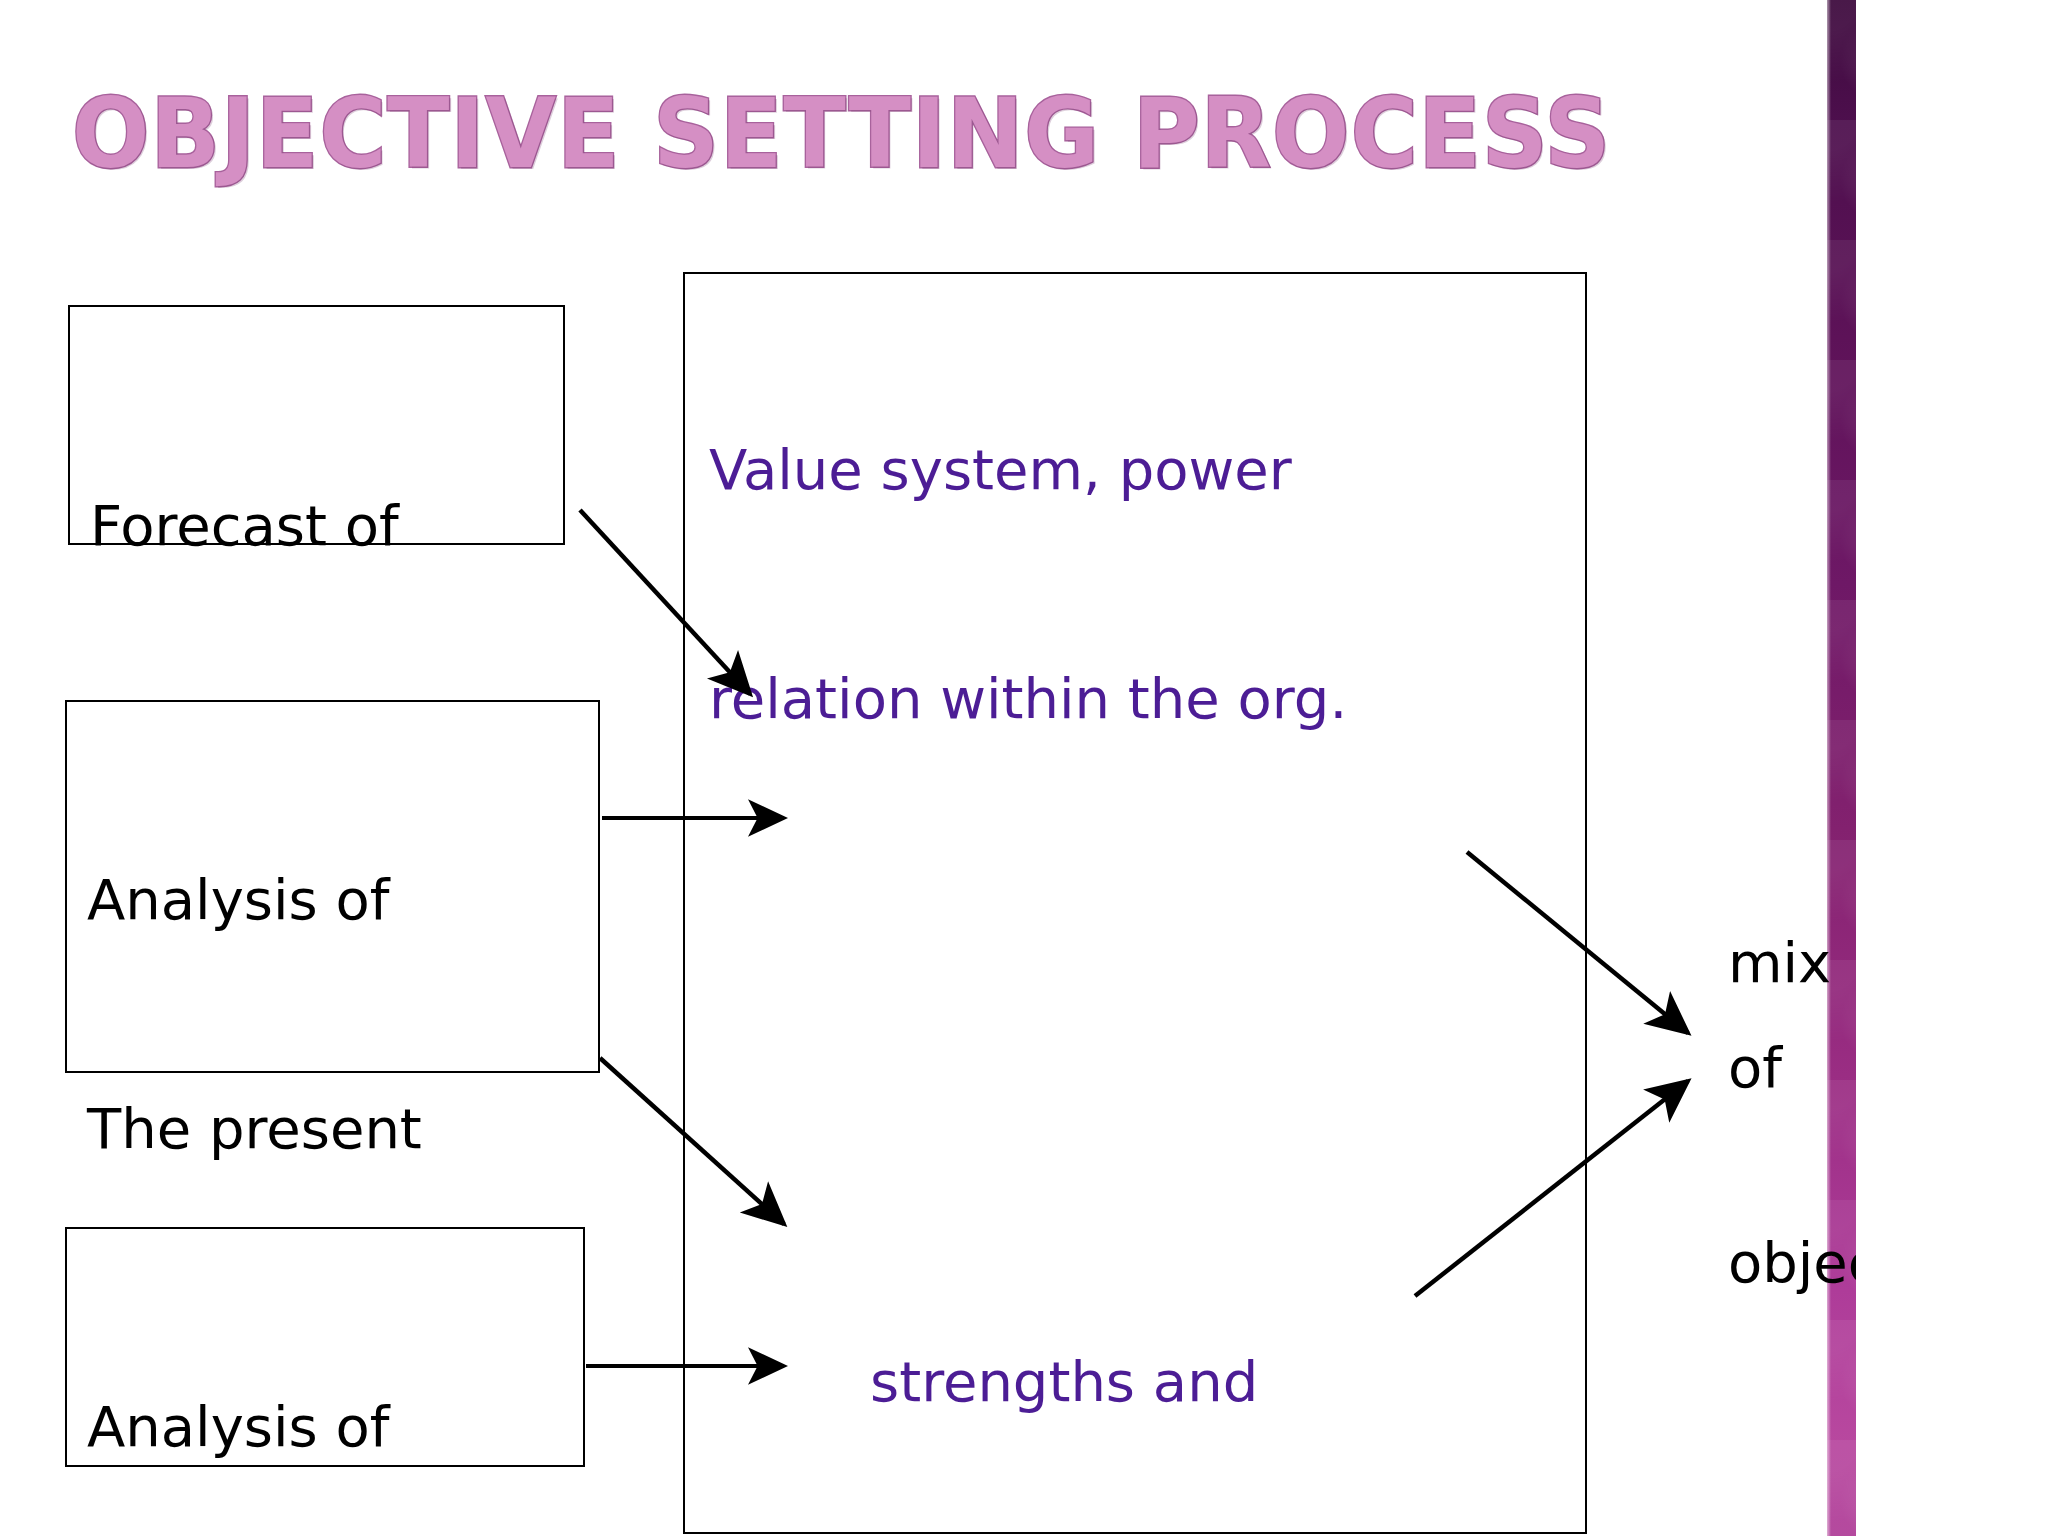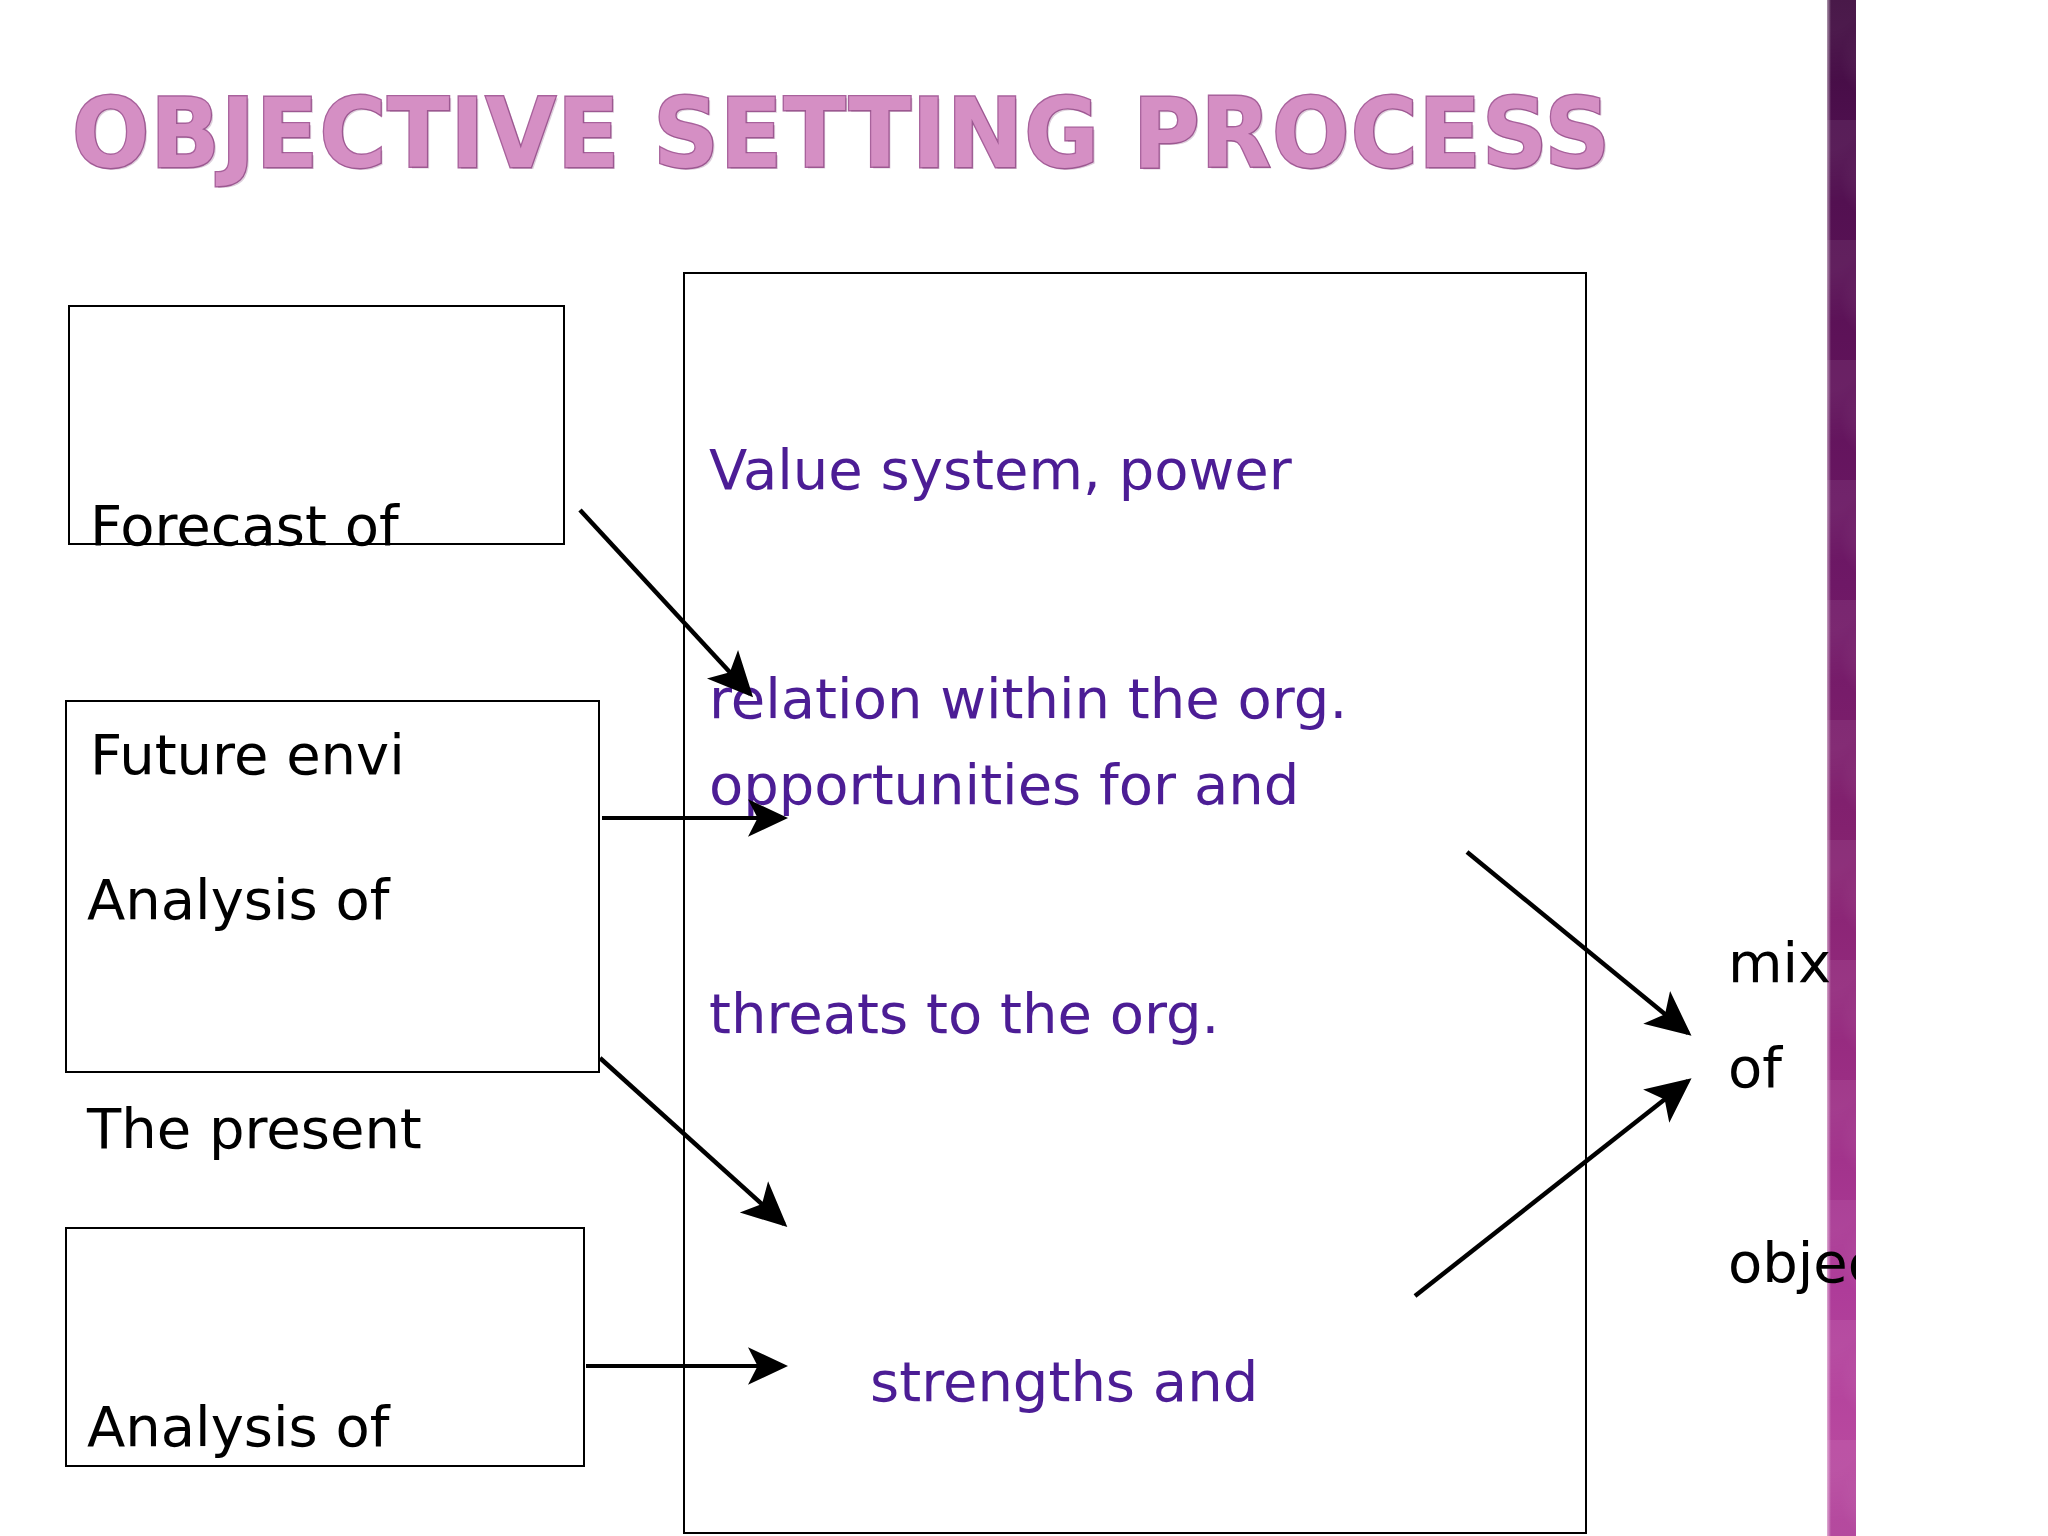--- a/index.html
+++ b/index.html
@@ -142,21 +142,20 @@
   <div id="right-band">
     <div id="right-band-texture"></div>
   </div>
   <div id="right-band-edge"></div>
 
   <div id="title">OBJECTIVE SETTING PROCESS</div>
 
   <div class="box" id="box-forecast"></div>
   <div class="box-text" id="box-forecast-text">
     <div>Forecast of</div>
-    <div>Future envi</div>
   </div>
 
   <div class="box" id="box-present"></div>
   <div class="box-text" id="box-present-text">
     <div>Analysis of</div>
     <div>The present</div>
   </div>
 
   <div class="box" id="box-org"></div>
   <div class="box-text" id="box-org-text">
@@ -164,24 +163,20 @@
     
   </div>
 
   <div class="box" id="box-main"></div>
 
   <div class="main-text" id="txt-value">
     <div>Value system, power</div>
     <div>relation within the org.</div>
   </div>
 
-  <div class="main-text" id="txt-opps">
-    <div>opportunities for and</div>
-    <div>threats to the org.</div>
-  </div>
 
   <div class="main-text" id="txt-strengths">
     <div>strengths and</div>
     
   </div>
 
   <div class="side-label" id="label-mix">mix</div>
   <div class="side-label" id="label-of">of</div>
   <div class="side-label" id="label-objec">objec</div>
 

